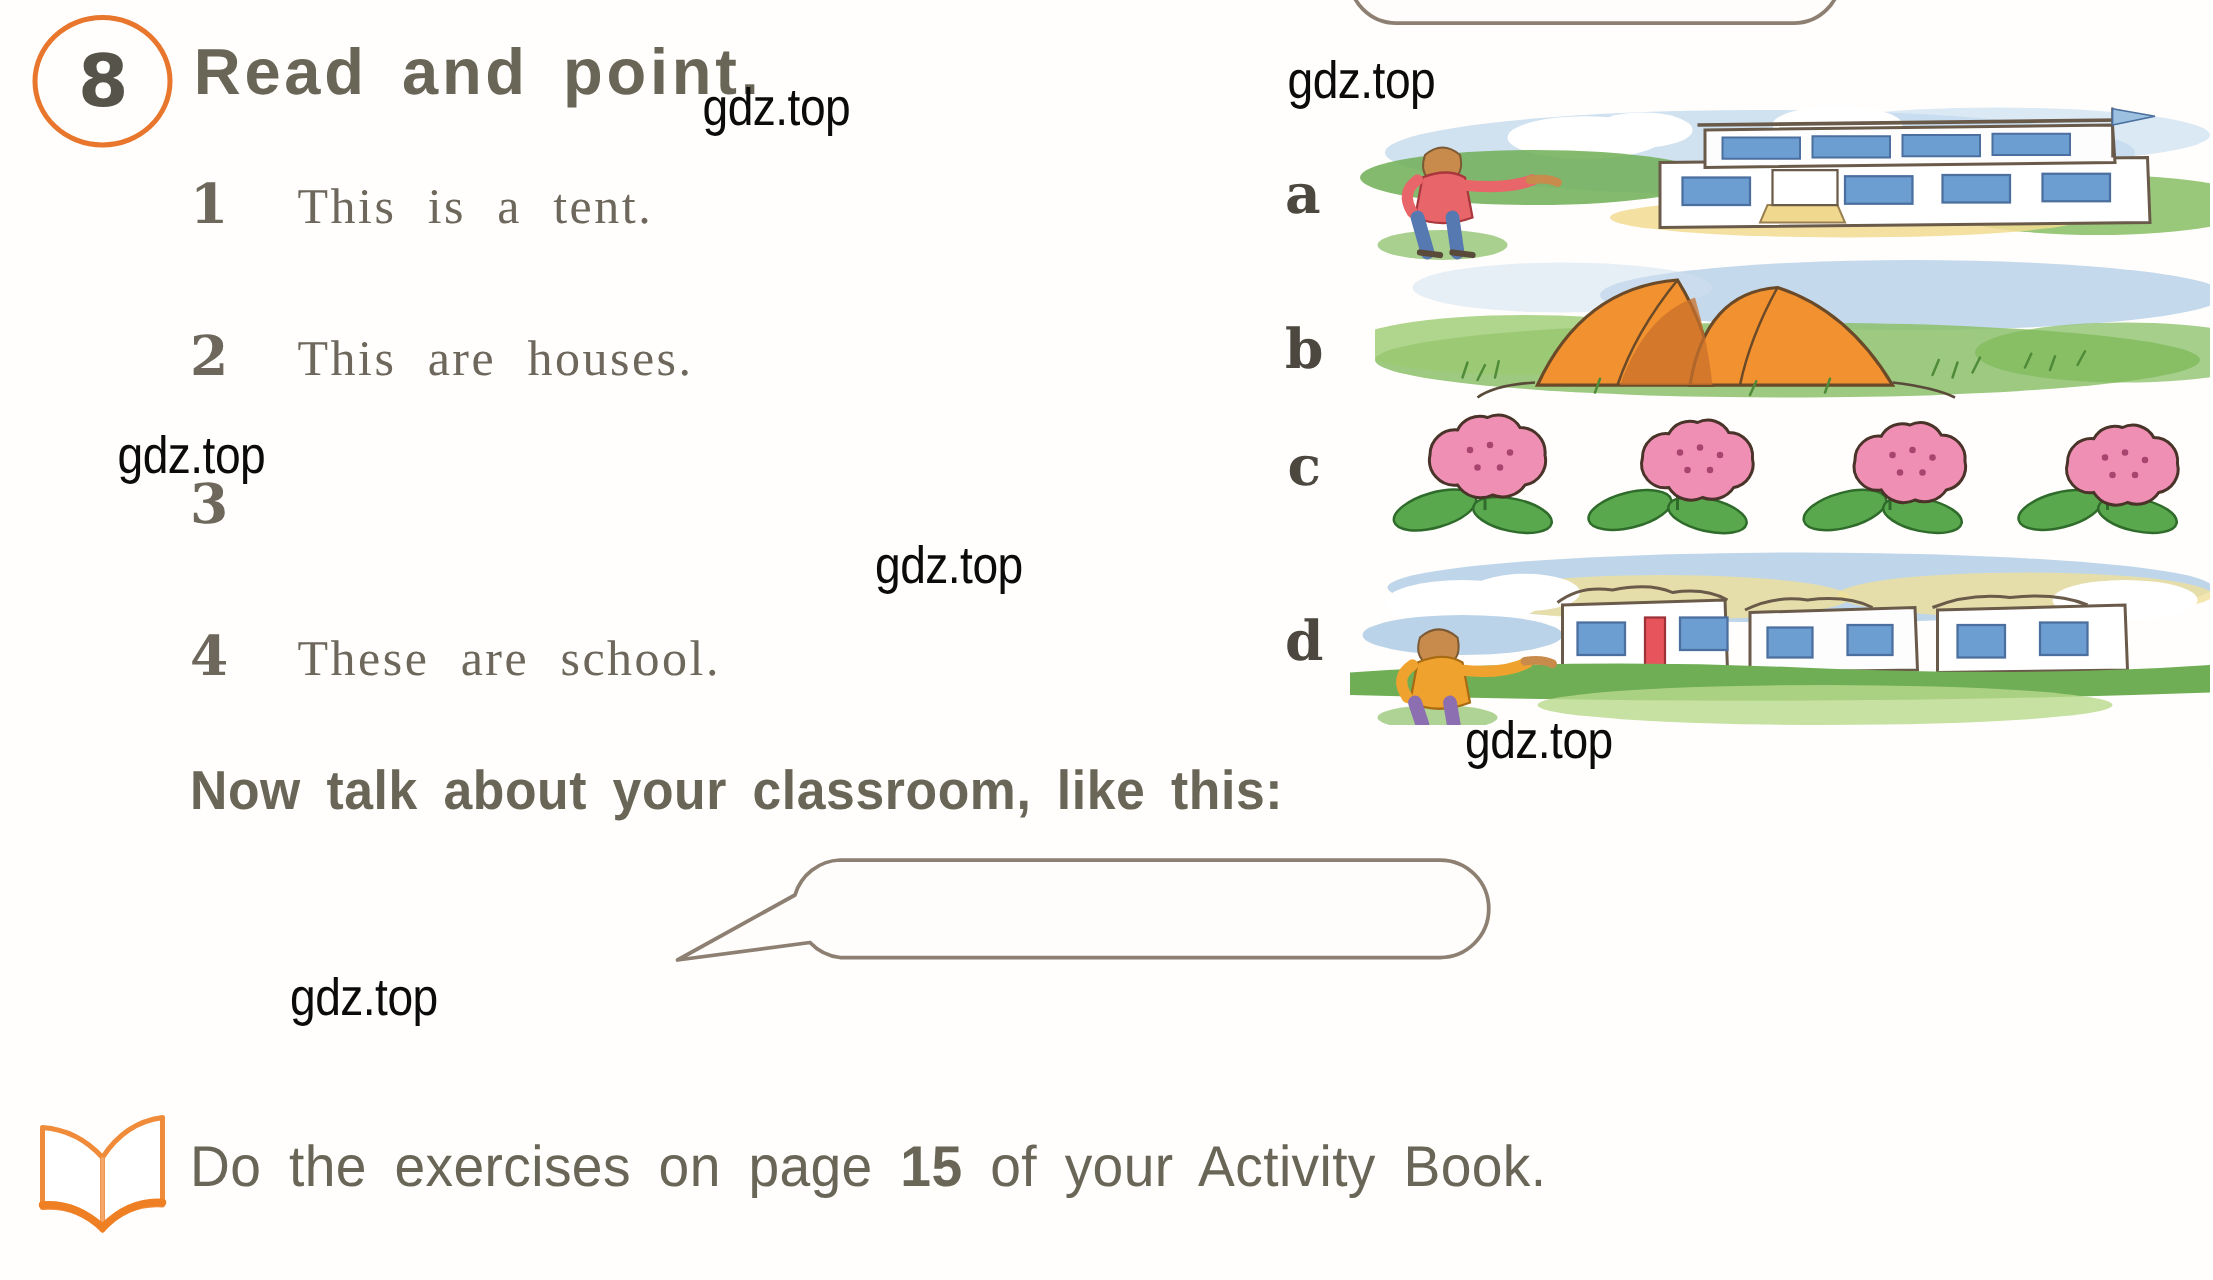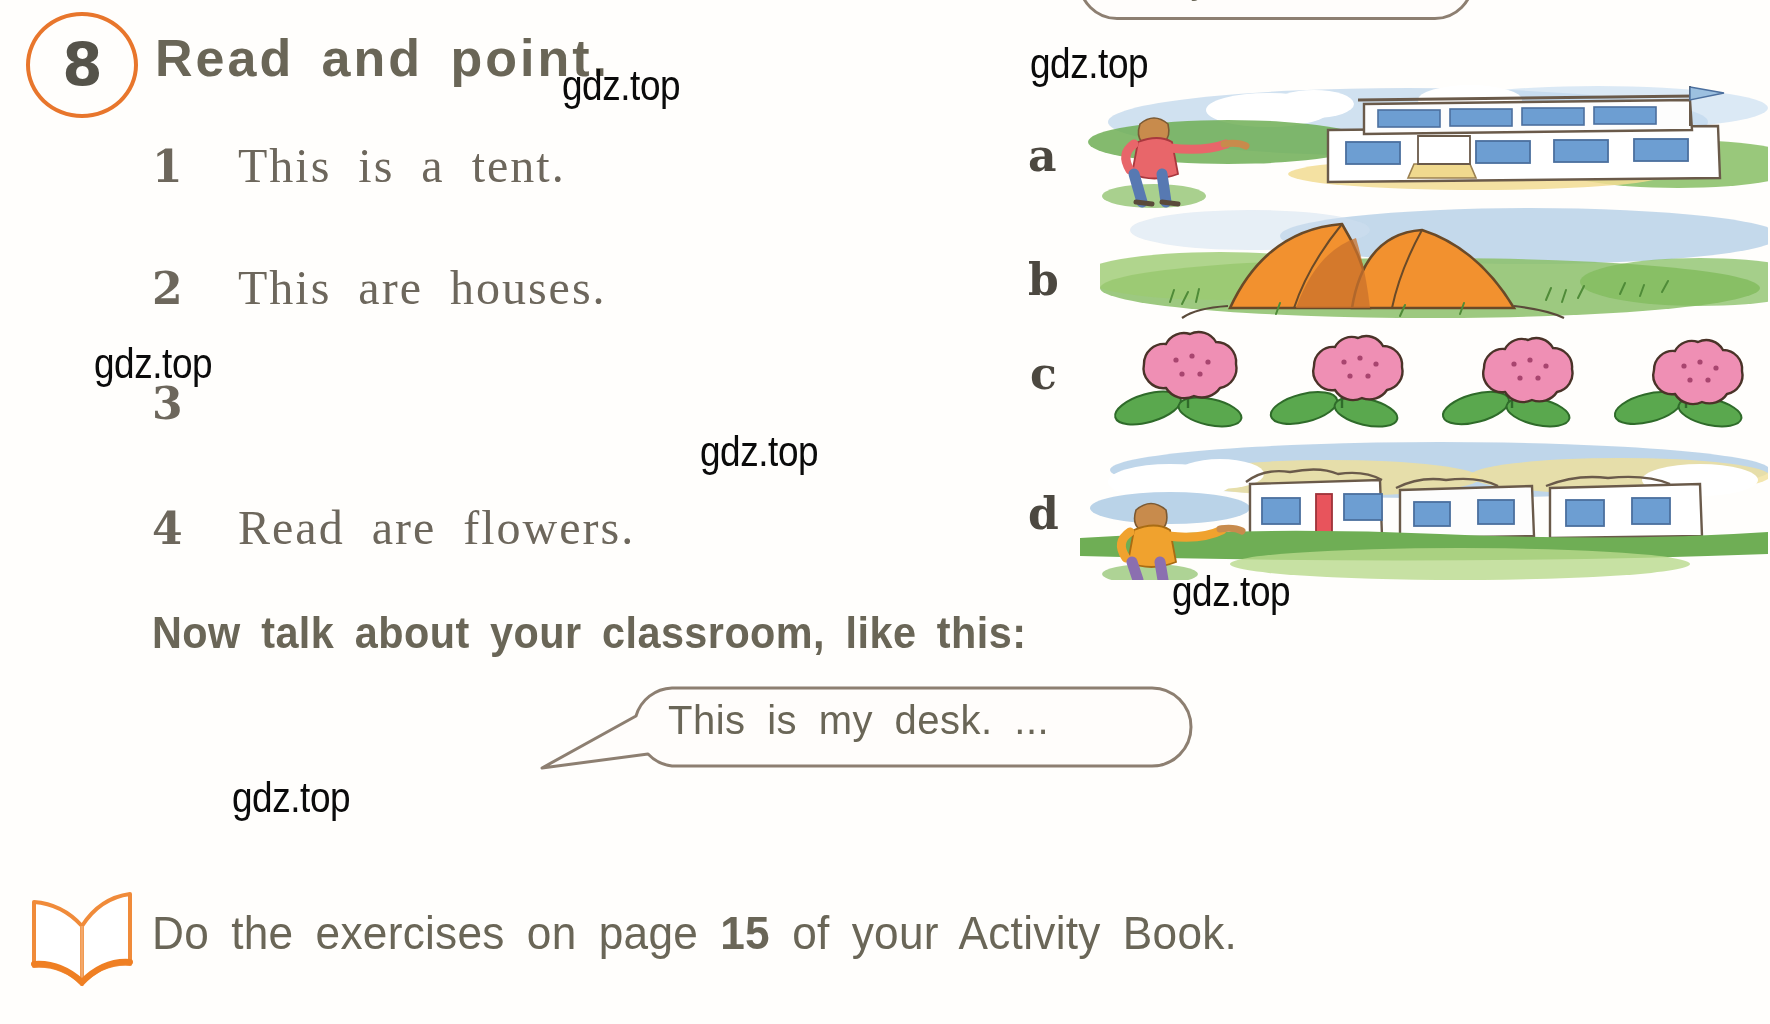--- a/index.html
+++ b/index.html
@@ -64,21 +64,21 @@
   }
   .sentence-num {
     font-family: "DejaVu Serif", serif;
     font-weight: bold;
     font-size: 44px;
     width: 86px;
     display: inline-block;
   }
   .sentence-text {
     font-family: "Liberation Serif", serif;
-    font-size: 48px;
+    font-size: 40px;
     letter-spacing: 2px;
     word-spacing: 13px;
   }
   #row-1 { top: 138px; }
   #row-2 { top: 260px; }
   #row-3 { top: 378px; }
   #row-4 { top: 500px; }
 
   
   #now-talk {
@@ -219,30 +219,29 @@
   </div>
   <div class="sentence-row" id="row-2">
     <span class="sentence-num">2</span>
     <span class="sentence-text">This  are  houses.</span>
   </div>
   <div class="sentence-row" id="row-3">
     <span class="sentence-num">3</span>
   </div>
   <div class="sentence-row" id="row-4">
     <span class="sentence-num">4</span>
-    <span class="sentence-text">Read  are  flowers.</span>
+    <span class="sentence-text">These  are  school.</span>
   </div>
 
   <div id="now-talk">Now talk about your classroom, like this:</div>
 
   <div id="bubble-wrap">
     <svg viewBox="0 0 660 90" preserveAspectRatio="none" aria-hidden="true">
       <path d="M 132 6 L 612 6 A 39 39 0 0 1 612 84 L 132 84 A 39 39 0 0 1 108 72 L 2 86 L 96 34 A 39 39 0 0 1 132 6 Z" fill="#fffdfb" stroke="#8d7f71" stroke-width="3" stroke-linejoin="round"></path>
     </svg>
-    <div id="bubble-text">This  is  my  desk.   ...</div>
   </div>
 
   <div id="top-bubble">
     <span>They’re  trees.</span>
   </div>
 
   <div class="pic-letter" id="letter-a">a</div>
   <div class="pic-letter" id="letter-b">b</div>
   <div class="pic-letter" id="letter-c">c</div>
   <div class="pic-letter" id="letter-d">d</div>

